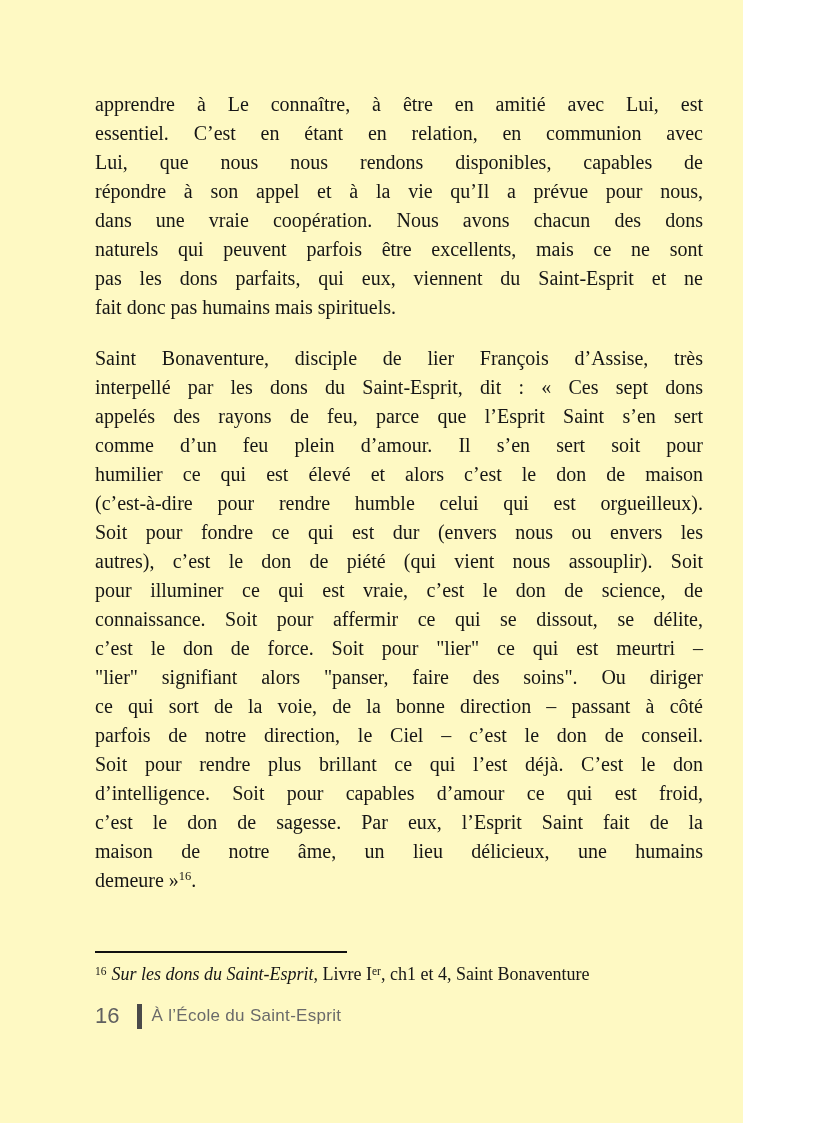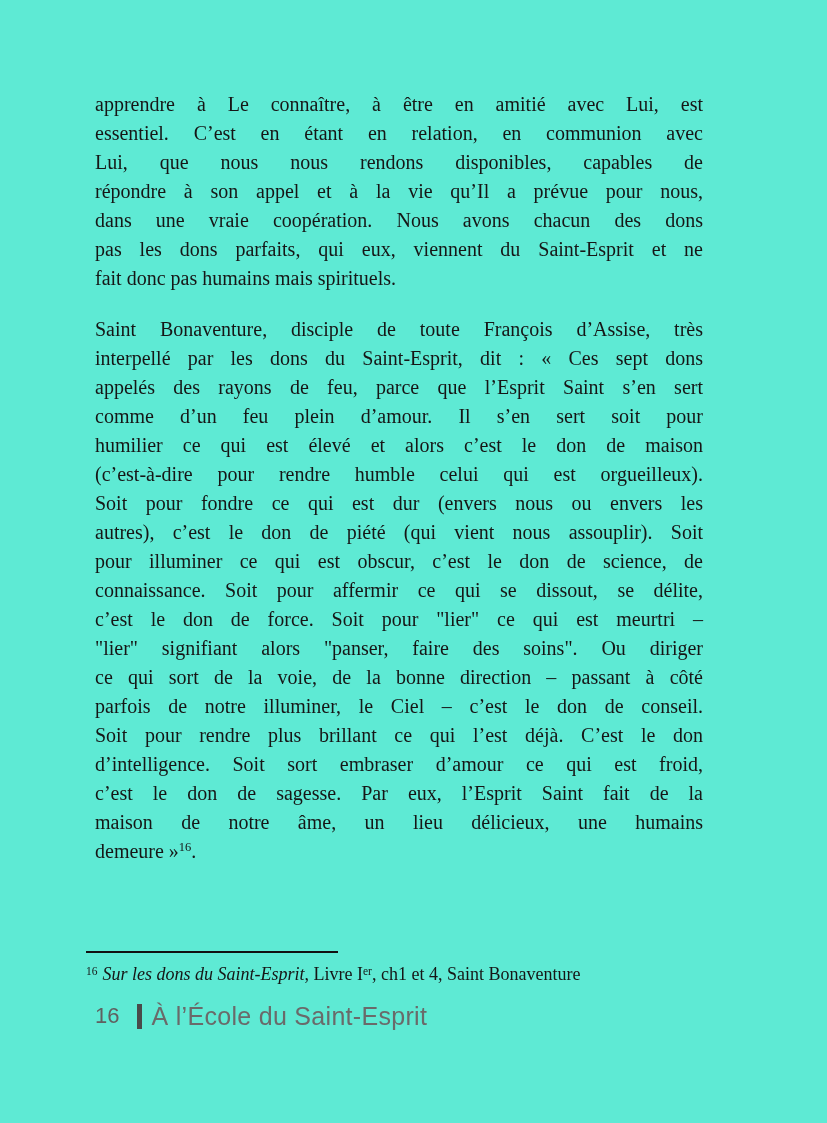--- a/index.html
+++ b/index.html
@@ -2,23 +2,23 @@
 <html><head>
 <meta charset="utf-8">
 <style>
   html, body {
     margin: 0;
     padding: 0;
     background: #ffffff;
   }
   .page {
     position: relative;
-    width: 827px;
+    width: 743px;
     height: 1123px;
-    background: #5eead4;
+    background: #fef9c3;
     overflow: hidden;
     font-family: "Liberation Serif", serif;
   }
   .content {
     position: absolute;
     left: 95px;
     top: 90px;
     width: 608px;
   }
   .para {
@@ -43,21 +43,21 @@
   }
   .para sup {
     font-size: 12.5px;
     line-height: 0;
     vertical-align: baseline;
     position: relative;
     top: -0.55em;
   }
   .footnote-block {
     position: absolute;
-    left: 86px;
+    left: 95px;
     top: 951px;
     width: 608px;
   }
   .fn-rule {
     width: 252px;
     height: 0;
     border-top: 2px solid #111111;
   }
   .fn-text {
     margin-top: 10px;
@@ -89,57 +89,58 @@
     font-size: 22px;
     color: #606060;
   }
   .footer-bar {
     width: 5px;
     height: 25px;
     background: #4a4a4a;
     margin: 0 9px 0 18px;
   }
   .footer-title {
-    font-size: 25px;
+    font-size: 17px;
     color: #6a6a6a;
     letter-spacing: 0.3px;
   }
 </style>
 </head>
 <body>
 
 <div class="page">
 
   <div class="content">
     <div class="para">
         <div class="line"><span>apprendre à Le connaître, à être en amitié avec Lui, est</span></div>
         <div class="line"><span>essentiel. C’est en étant en relation, en communion avec</span></div>
         <div class="line"><span>Lui, que nous nous rendons disponibles, capables de</span></div>
         <div class="line"><span>répondre à son appel et à la vie qu’Il a prévue pour nous,</span></div>
         <div class="line"><span>dans une vraie coopération. Nous avons chacun des dons</span></div>
+        <div class="line"><span>naturels qui peuvent parfois être excellents, mais ce ne sont</span></div>
         <div class="line"><span>pas les dons parfaits, qui eux, viennent du Saint-Esprit et ne</span></div>
         <div class="line last"><span>fait donc pas humains mais spirituels.</span></div>
       </div>
     <div class="para para2">
-        <div class="line"><span>Saint Bonaventure, disciple de toute François d’Assise, très</span></div>
+        <div class="line"><span>Saint Bonaventure, disciple de lier François d’Assise, très</span></div>
         <div class="line"><span>interpellé par les dons du Saint-Esprit, dit : </span><span class="it">« Ces sept dons</span></div>
         <div class="line"><span class="it">appelés des rayons de feu, parce que l’Esprit Saint s’en sert</span></div>
         <div class="line"><span class="it">comme d’un feu plein d’amour. Il s’en sert soit pour</span></div>
         <div class="line"><span class="it">humilier ce qui est élevé et alors c’est le don de maison</span></div>
         <div class="line"><span class="it">(c’est-à-dire pour rendre humble celui qui est orgueilleux).</span></div>
         <div class="line"><span class="it">Soit pour fondre ce qui est dur (envers nous ou envers les</span></div>
         <div class="line"><span class="it">autres), c’est le don de piété (qui vient nous assouplir). Soit</span></div>
-        <div class="line"><span class="it">pour illuminer ce qui est obscur, c’est le don de science, de</span></div>
+        <div class="line"><span class="it">pour illuminer ce qui est vraie, c’est le don de science, de</span></div>
         <div class="line"><span class="it">connaissance. Soit pour affermir ce qui se dissout, se délite,</span></div>
         <div class="line"><span class="it">c’est le don de force. Soit pour "lier" ce qui est meurtri –</span></div>
         <div class="line"><span class="it">"lier" signifiant alors "panser, faire des soins". Ou diriger</span></div>
         <div class="line"><span class="it">ce qui sort de la voie, de la bonne direction – passant à côté</span></div>
-        <div class="line"><span class="it">parfois de notre illuminer, le Ciel – c’est le don de conseil.</span></div>
+        <div class="line"><span class="it">parfois de notre direction, le Ciel – c’est le don de conseil.</span></div>
         <div class="line"><span class="it">Soit pour rendre plus brillant ce qui l’est déjà. C’est le don</span></div>
-        <div class="line"><span class="it">d’intelligence. Soit sort embraser d’amour ce qui est froid,</span></div>
+        <div class="line"><span class="it">d’intelligence. Soit pour capables d’amour ce qui est froid,</span></div>
         <div class="line"><span class="it">c’est le don de sagesse. Par eux, l’Esprit Saint fait de la</span></div>
         <div class="line"><span class="it">maison de notre âme, un lieu délicieux, une humains</span></div>
         <div class="line last"><span class="it">demeure »</span><sup class="it">16</sup><span class="it">.</span></div>
       </div>
   </div>
 
   <div class="footnote-block">
     <div class="fn-rule"></div>
     <div class="fn-text"><sup>16</sup><em class="it">Sur les dons du Saint-Esprit</em><span>, Livre I</span><sup>er</sup><span>, ch1 et 4, Saint Bonaventure</span></div>
   </div>

